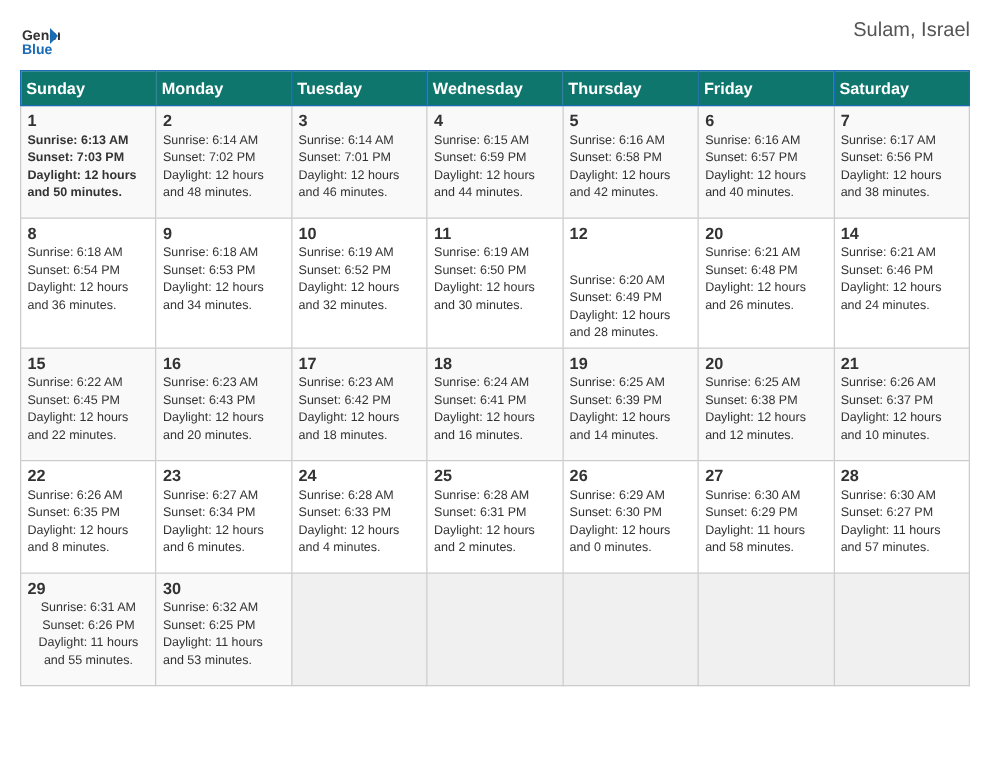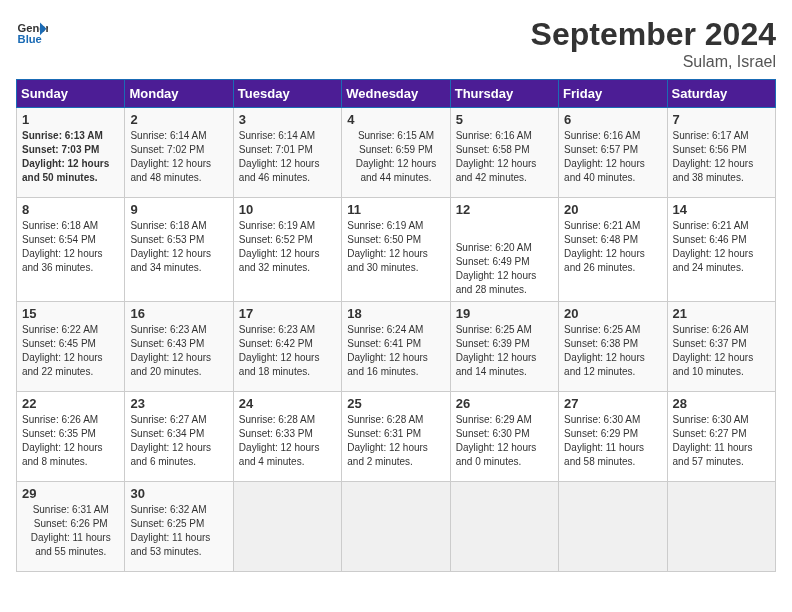--- a/index.html
+++ b/index.html
@@ -36,21 +36,21 @@
     .location-title {
       font-size: 16px;
       color: #555;
     }
     table {
       width: 100%;
       border-collapse: collapse;
       table-layout: fixed;
     }
     thead th {
-      background: #4c1d95;
+      background: #0f766e;
       color: #fff;
       padding: 6px 4px;
       font-size: 13px;
       font-weight: bold;
       text-align: left;
       border: 1px solid #1a6bb5;
     }
     tbody td {
       border: 1px solid #ccc;
       vertical-align: top;
@@ -83,21 +83,20 @@
 
 <div class="header-area">
   <div class="logo">
     <svg class="logo-icon" viewBox="0 0 40 40">
       <text x="2" y="20" font-size="14" font-weight="bold" fill="#333">General</text>
       <text x="2" y="34" font-size="14" font-weight="bold" fill="#1a6bb5">Blue</text>
       <polygon points="30,8 38,16 30,24" fill="#1a6bb5"></polygon>
     </svg>
   </div>
   <div class="title-area">
-    <div class="month-title">September 2024</div>
     <div class="location-title">Sulam, Israel</div>
   </div>
 </div>
 
 <table>
   <thead>
     <tr>
     <th>Sunday</th>
         <th>Monday</th>
         <th>Tuesday</th>
@@ -125,21 +124,21 @@
         </td>
         <td>
           <span class="day-number">3</span>
           <div class="day-info" style="white-space: pre-line;">Sunrise: 6:14 AM
 Sunset: 7:01 PM
 Daylight: 12 hours
 and 46 minutes.</div>
         </td>
         <td>
           <span class="day-number">4</span>
-          <div class="day-info" style="white-space: pre-line; text-align: center;">Sunrise: 6:15 AM
+          <div class="day-info" style="white-space: pre-line;">Sunrise: 6:15 AM
 Sunset: 6:59 PM
 Daylight: 12 hours
 and 44 minutes.</div>
         </td>
         <td>
           <span class="day-number">5</span>
           <div class="day-info" style="white-space: pre-line;">Sunrise: 6:16 AM
 Sunset: 6:58 PM
 Daylight: 12 hours
 and 42 minutes.</div>

